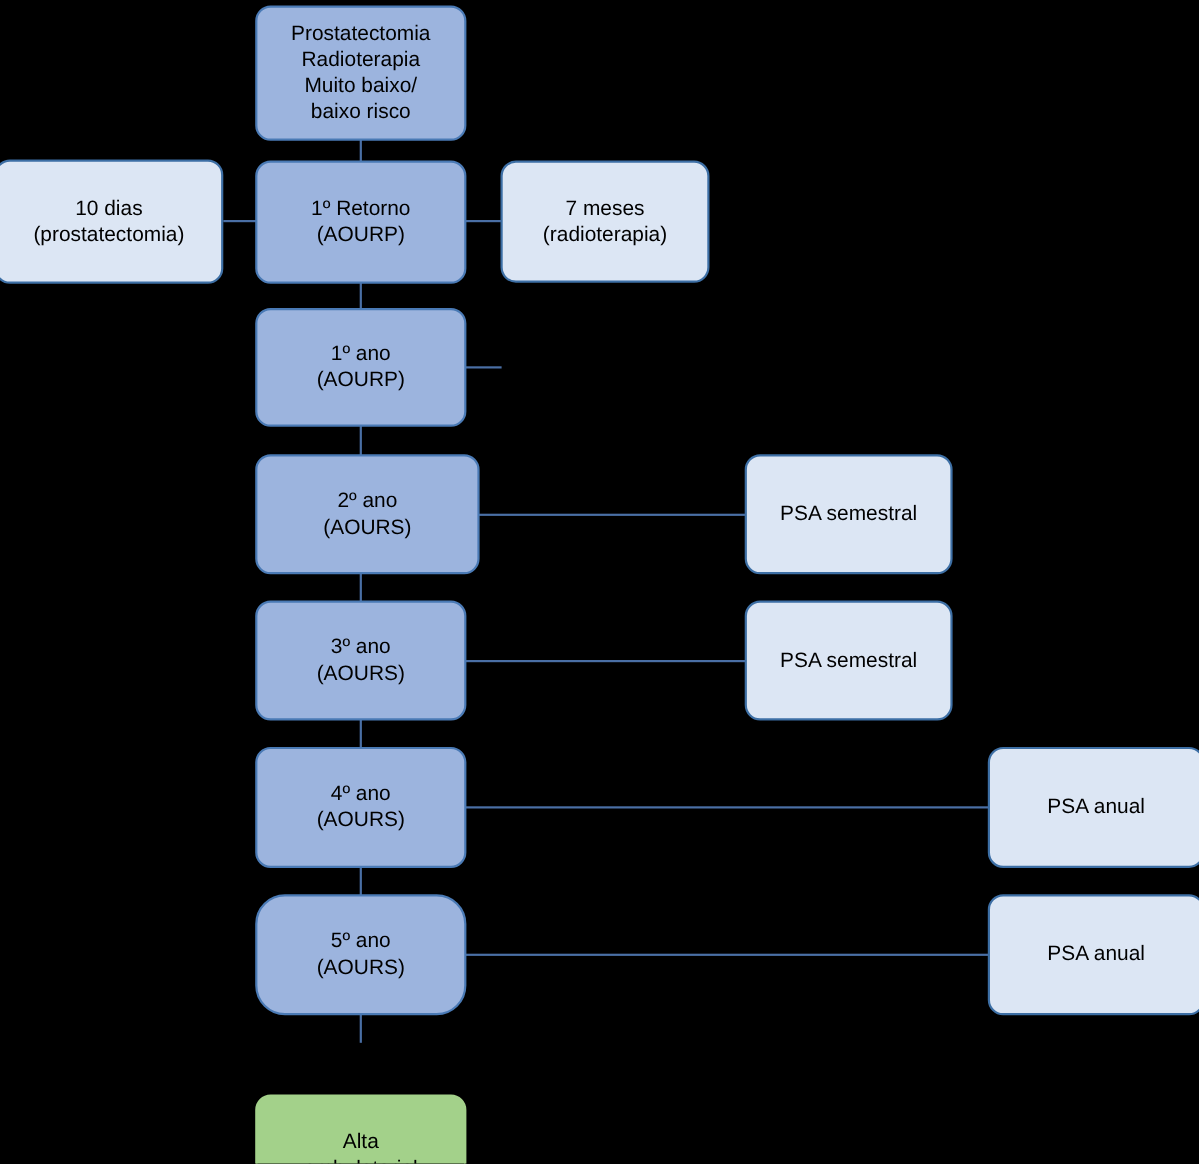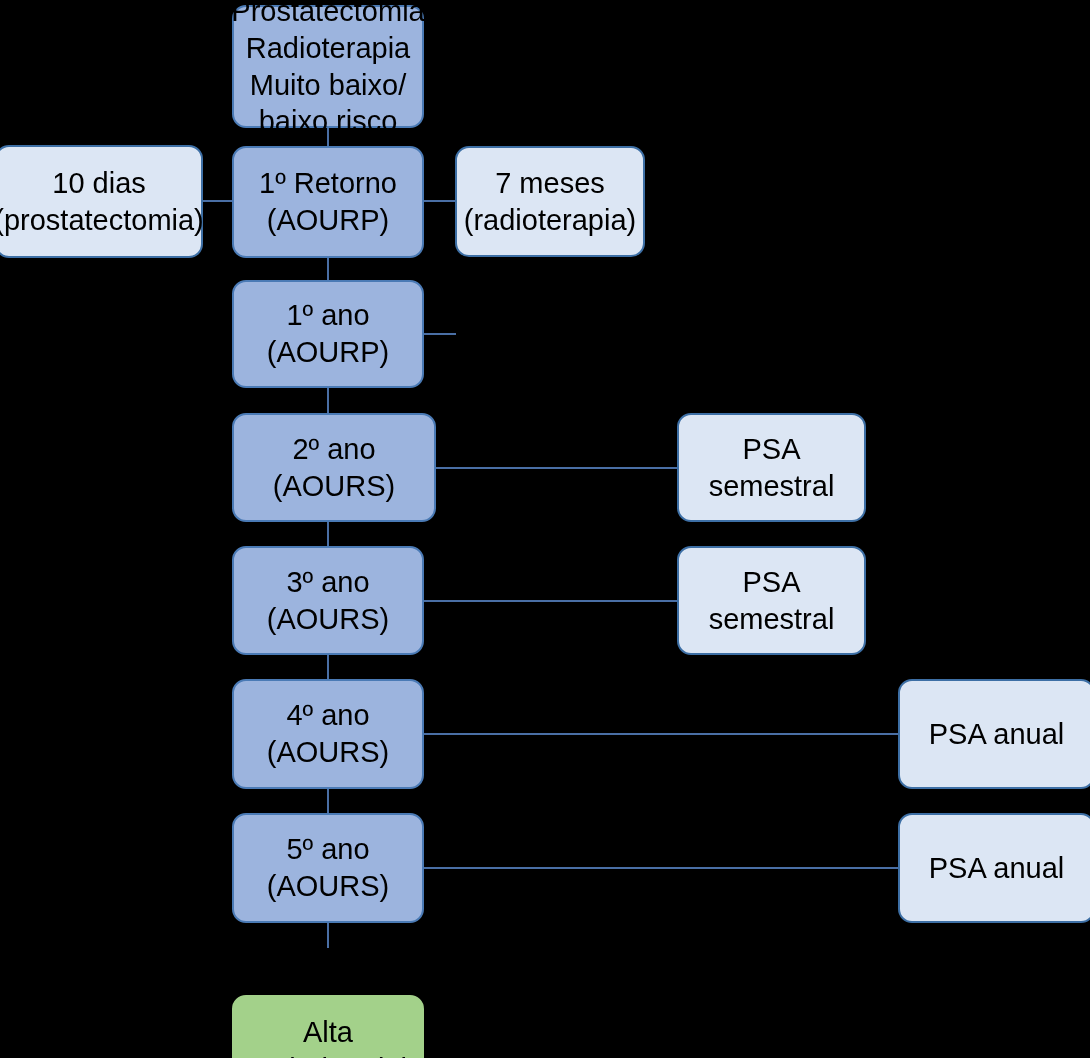--- a/index.html
+++ b/index.html
@@ -19,21 +19,21 @@
   .node {
     position: absolute;
     box-sizing: border-box;
     display: flex;
     align-items: center;
     justify-content: center;
     text-align: center;
     border-radius: 14px;
     border: 2px solid #3d6fa5;
     color: #000000;
-    font-size: 29px;
+    font-size: 19px;
     line-height: 1.26;
     white-space: pre-line;
     padding: 2px 6px;
   }
   .node.primary  { background: #9cb4de; border-color: #4a7ab5; }
   .node.side     { background: #dce6f4; border-color: #3d6fa5; }
   .node.terminal { background: #a3d18a; border-color: #a3d18a; }
 
   .edge {
     position: absolute;
@@ -88,21 +88,21 @@
   <div class="node primary" style="left:232px; top:546px; width:192px; height:109px;">3º ano
 (AOURS)</div>
 
   <div class="node side" style="left:677px; top:546px; width:189px; height:109px;">PSA semestral</div>
 
   <div class="node primary" style="left:232px; top:679px; width:192px; height:110px;">4º ano
 (AOURS)</div>
 
   <div class="node side" style="left:898px; top:679px; width:197px; height:110px;">PSA anual</div>
 
-  <div class="node primary" style="left:232px; top:813px; width:192px; height:110px;">5º ano
+  <div class="node primary" style="left:232px; top:813px; width:192px; height:110px;border-radius:27px;">5º ano
 (AOURS)</div>
 
   <div class="node side" style="left:898px; top:813px; width:197px; height:110px;">PSA anual</div>
 
   <div class="node terminal" style="left:232px; top:947px; width:192px; height:111px;margin-top:48px;">Alta
 ambulatorial</div>
 
 </div>
 
 </body></html>

